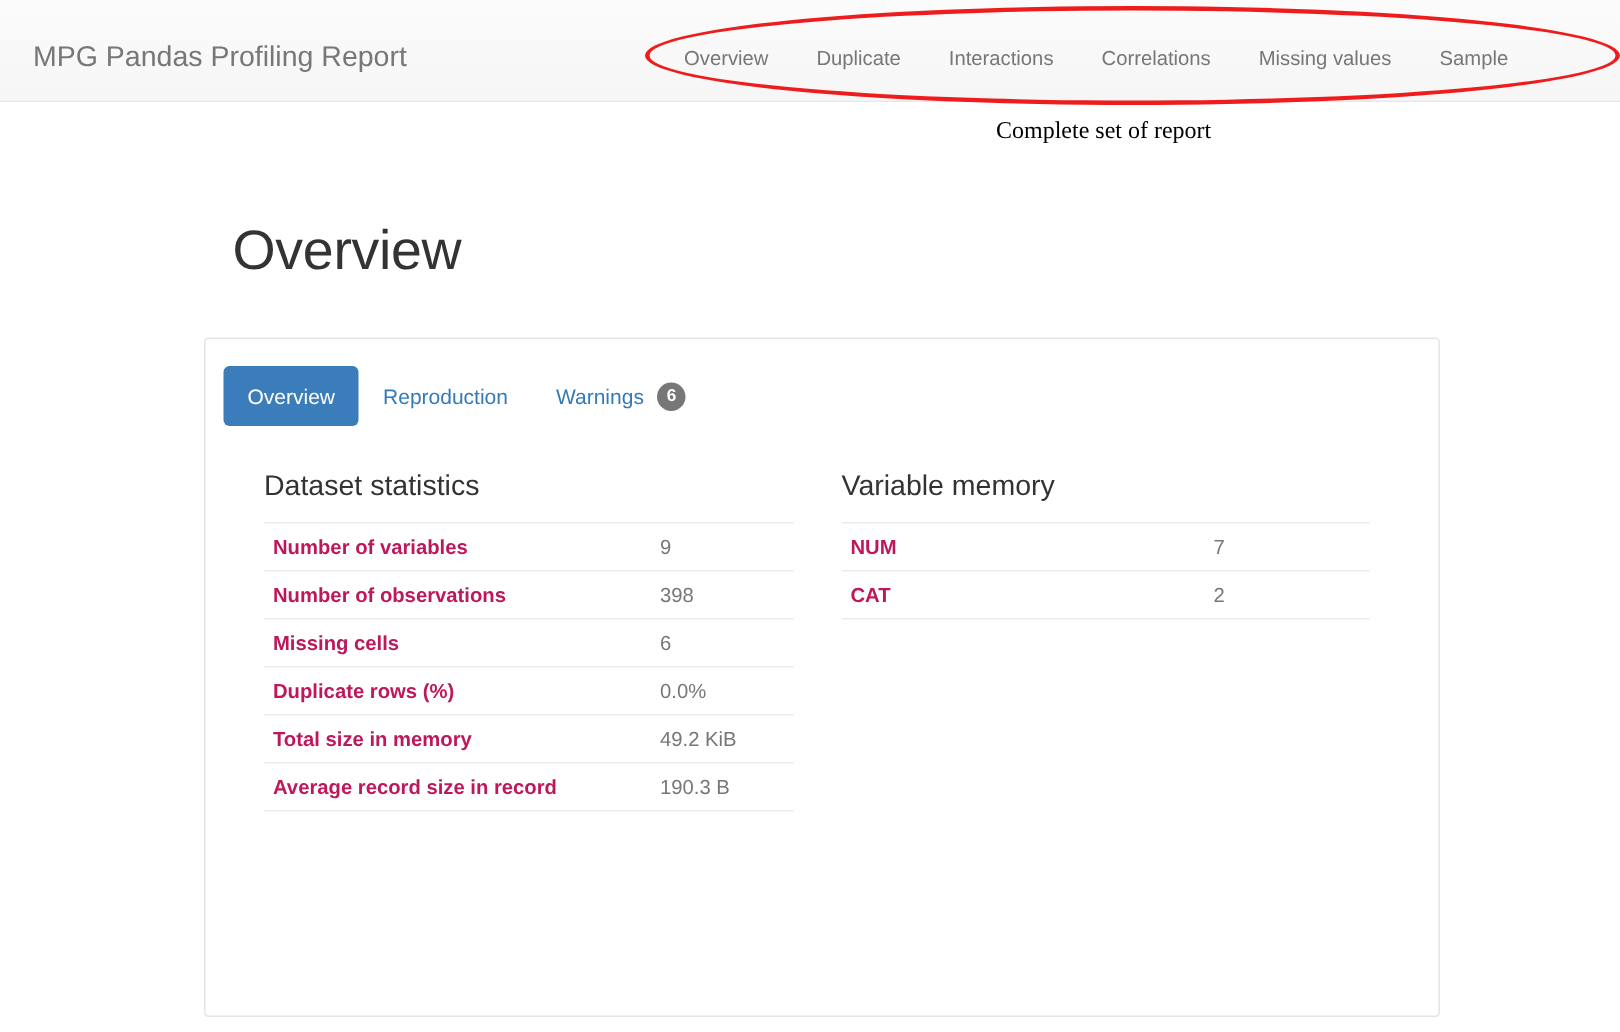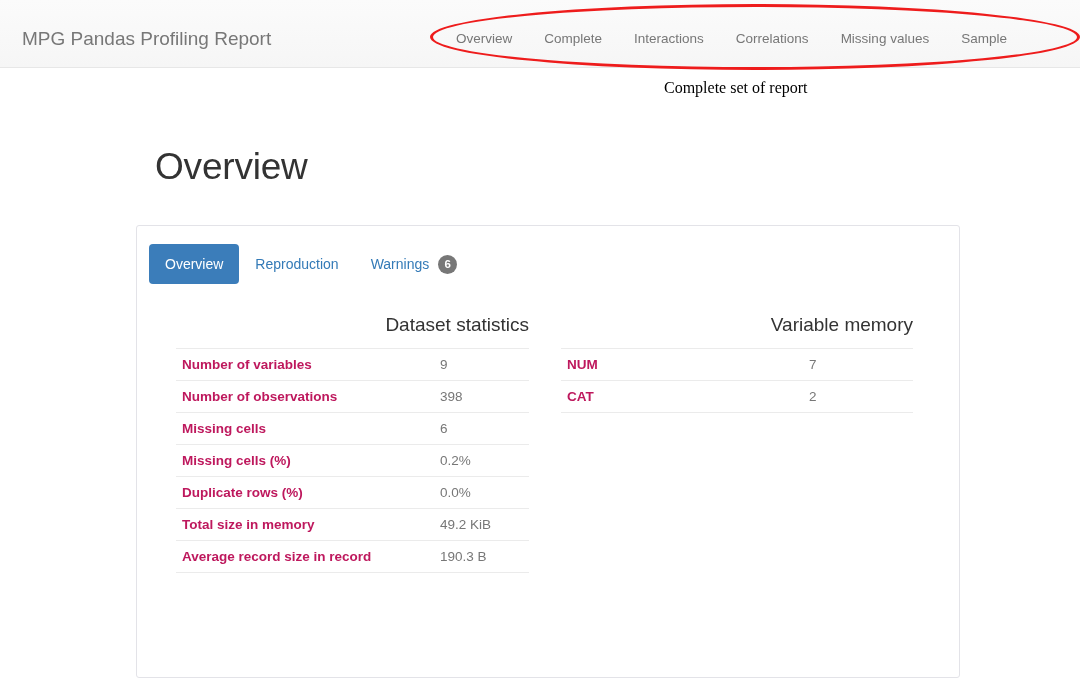--- a/index.html
+++ b/index.html
@@ -140,21 +140,20 @@
   .stats-section { position: absolute; }
   #dataset-statistics-section { left: 39px; top: 88px; width: 353px; }
   #variable-types-section { left: 424px; top: 88px; width: 352px; }
 
   .section-heading {
     font-size: 19px;
     font-weight: 400;
     color: #333333;
     margin: 0 0 12px 0;
     padding: 0;
-    text-align: right;
   }
   table.stats-table {
     width: 100%;
     border-collapse: collapse;
     border-top: 1px solid #ebebeb;
   }
   table.stats-table td {
     border-bottom: 1px solid #ebebeb;
     padding: 8px 8px 8px 6px;
     font-size: 13.5px;
@@ -173,21 +172,21 @@
     width: 110px;
   }
 </style>
 </head>
 <body>
 
 <div id="navbar">
   <a id="navbar-brand">MPG Pandas Profiling Report</a>
   <div id="navbar-links">
       <a class="nav-link">Overview</a>
-      <a class="nav-link">Complete</a>
+      <a class="nav-link">Duplicate</a>
       <a class="nav-link">Interactions</a>
       <a class="nav-link">Correlations</a>
       <a class="nav-link">Missing values</a>
       <a class="nav-link">Sample</a>
     </div>
 </div>
 
 <div id="nav-annotation-ellipse"></div>
 <div id="annotation-text">Complete set of report</div>
 
@@ -218,24 +217,20 @@
           </tr>
           <tr>
             <td class="stat-label">Number of observations</td>
             <td class="stat-value">398</td>
           </tr>
           <tr>
             <td class="stat-label">Missing cells</td>
             <td class="stat-value">6</td>
           </tr>
           <tr>
-            <td class="stat-label">Missing cells (%)</td>
-            <td class="stat-value">0.2%</td>
-          </tr>
-          <tr>
             <td class="stat-label">Duplicate rows (%)</td>
             <td class="stat-value">0.0%</td>
           </tr>
           <tr>
             <td class="stat-label">Total size in memory</td>
             <td class="stat-value">49.2 KiB</td>
           </tr>
           <tr>
             <td class="stat-label">Average record size in record</td>
             <td class="stat-value">190.3 B</td>

